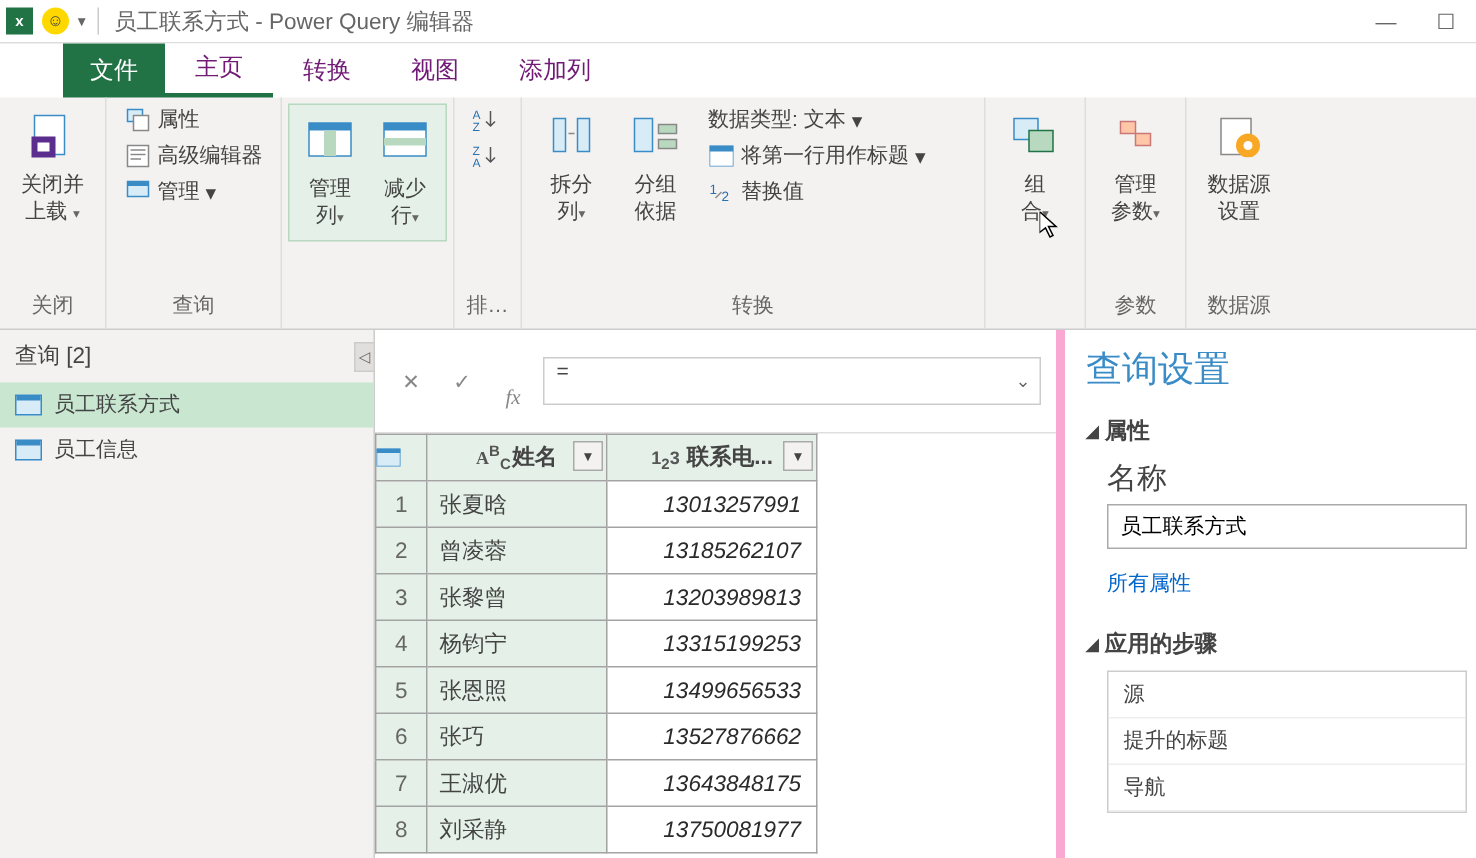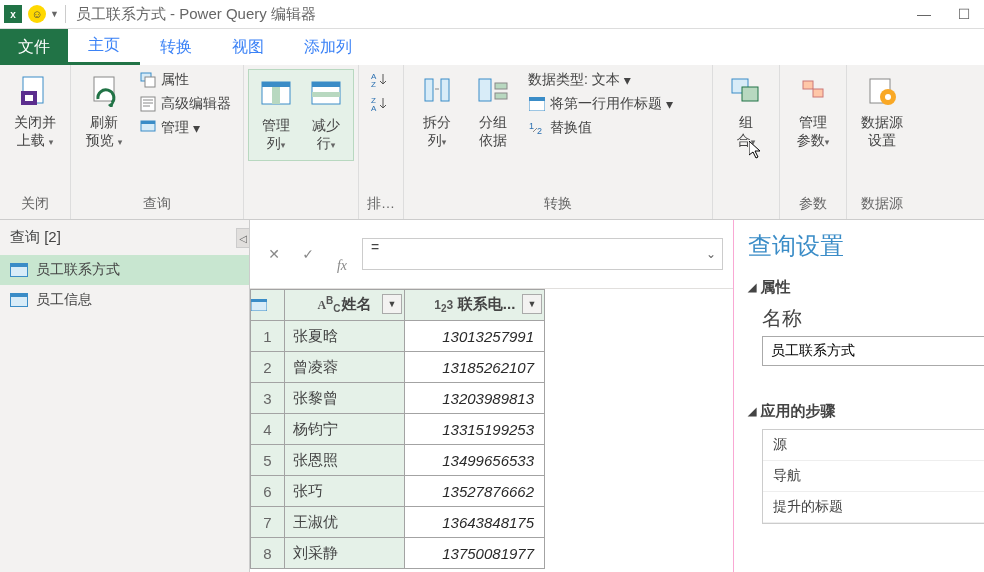--- a/index.html
+++ b/index.html
@@ -9,22 +9,22 @@
 .titlebar { height: 29px; background: #fff; display: flex; align-items: center; border-bottom: 1px solid #ddd; }
 .titlebar .excel-icon { width: 18px; height: 18px; margin: 0 4px; background: #217346; color: #fff; font-size: 10px; display: flex; align-items: center; justify-content: center; font-weight: bold; }
 .titlebar .smile { width: 18px; height: 18px; margin: 0 2px; background: #ffd800; border-radius: 50%; display: flex; align-items: center; justify-content: center; font-size: 11px; }
 .titlebar .drop { font-size: 9px; color: #666; margin-left: 2px; }
 .titlebar .sep { width: 1px; height: 18px; background: #ccc; margin: 0 6px; }
 .titlebar .title { font-size: 15px; color: #666; margin-left: 4px; }
 .titlebar .winbtns { margin-left: auto; display: flex; }
 .titlebar .winbtns span { width: 40px; height: 29px; display: flex; align-items: center; justify-content: center; color: #666; }
 
 
-.tabs { height: 36px; display: flex; align-items: stretch; background: #fff; }
-.tab { padding: 0 20px; display: flex; align-items: center; font-size: 16px; color: #3b82f6; cursor: pointer; }
+.tabs { height: 36px; display: flex; align-items: stretch; background: #fff; margin-left: 42px; }
+.tab { padding: 0 20px; display: flex; align-items: center; font-size: 16px; color: #701a75; cursor: pointer; }
 .tab.file { background: #217346; color: #fff; padding: 0 18px; }
 .tab.active { border-bottom: 3px solid #217346; }
 
 
 .ribbon { height: 155px; background: #f3f2f1; display: flex; border-bottom: 1px solid #ccc; }
 .group { border-right: 1px solid #ddd; display: flex; flex-direction: column; padding: 4px 8px 0; }
 .group-body { flex: 1; display: flex; align-items: flex-start; gap: 6px; }
 .group-label { text-align: center; font-size: 14px; color: #666; padding: 4px 0 6px; }
 .bigbtn { display: flex; flex-direction: column; align-items: center; justify-content: flex-start; padding: 4px 6px; min-width: 50px; cursor: pointer; }
 .bigbtn .icon { width: 36px; height: 36px; display: flex; align-items: center; justify-content: center; margin-bottom: 4px; }
@@ -59,21 +59,21 @@
 .grid table { border-collapse: collapse; }
 .grid th, .grid td { border: 1px solid #a3a3a3; font-size: 15px; height: 31px; }
 .grid .rownum { width: 34px; background: #e5f1e8; text-align: center; color: #666; }
 .grid .rownum.header { background: #e5f1e8; }
 .grid .colhead { background: #e5f1e8; padding: 0 6px; position: relative; }
 .grid .colhead .type-icon { display: inline-block; width: 20px; font-size: 12px; color: #555; }
 .grid .colhead .filter { position: absolute; right: 2px; top: 4px; width: 20px; height: 20px; border: 1px solid #aaa; background: #f3f2f1; display: flex; align-items: center; justify-content: center; font-size: 9px; }
 .grid .cell-name { background: #e5f1e8; padding: 0 8px; }
 .grid .cell-phone { text-align: right; padding: 0 10px; font-style: italic; color: #2a2a2a; margin-left: 45px; }
 
-.settings-pane { width: 251px; background: #fff; border-left: 1px solid #f9a8d4; padding: 10px 14px; overflow: hidden; }
+.settings-pane { width: 280px; background: #fff; border-left: 6px solid #f9a8d4; padding: 10px 14px; overflow: hidden; }
 .settings-title { font-size: 24px; color: #3a8cc7; font-weight: normal; margin-bottom: 16px; }
 .section-head { display: flex; align-items: center; gap: 4px; font-size: 15px; font-weight: bold; color: #444; margin: 10px 0 8px; }
 .section-head .tri { font-size: 11px; color: #444; }
 .field-label { font-size: 20px; margin: 6px 0 4px 14px; }
 .field-input { margin-left: 14px; width: 240px; height: 30px; border: 1px solid #aaa; padding: 0 8px; font-size: 14px; }
 .link { color: #0066cc; margin-left: 14px; font-size: 14px; cursor: pointer; }
 .steps { border: 1px solid #ccc; margin-left: 14px; margin-top: 4px; width: 240px; }
 .step { padding: 6px 10px; border-bottom: 1px solid #eee; font-size: 14px; }
 
 .cursor-arrow { position: absolute; pointer-events: none; }
@@ -115,31 +115,20 @@
         </div>
         <div class="label"><span style="white-space:pre-line">关闭并
 上载</span> <span class="drop">▾</span></div>
       </div>
     </div>
     <div class="group-label">关闭</div>
   </div>
 
   <div class="group">
     <div class="group-body">
-      <div class="bigbtn">
-        <div class="icon">
-          <svg width="32" height="32">
-              <rect x="6" y="2" width="20" height="24" fill="#fff" stroke="#888"></rect>
-              <path d="M10 24 a8 8 0 1 1 14 4" fill="none" stroke="#217346" stroke-width="3"></path>
-              <path d="M20 30 l6 -4 l-2 8 z" fill="#217346"></path>
-            </svg>
-        </div>
-        <div class="label"><span style="white-space:pre-line">刷新
-预览</span> <span class="drop">▾</span></div>
-      </div>
       <div class="smallbtns">
         <div class="smallbtn">
           <span class="icon">
               <svg width="16" height="16">
                 <rect x="1" y="1" width="10" height="8" fill="#d8ecf8" stroke="#3a8cc7"></rect>
                 <rect x="5" y="5" width="10" height="10" fill="#fff" stroke="#888"></rect>
               </svg>
             </span>
           <span>属性</span>
         </div>
@@ -427,23 +416,24 @@
 
   <div class="settings-pane">
     <div class="settings-title">查询设置</div>
     <div class="section-head">
         <span class="tri">◢</span>
         <span>属性</span>
       </div>
     <div class="field-label">名称</div>
     <input class="field-input" value="员工联系方式" style="">
     <div style="height:14px"></div>
+    <div class="link">所有属性</div>
     <div class="section-head" style="margin-top:22px">
         <span class="tri">◢</span>
         <span>应用的步骤</span>
       </div>
     <div class="steps">
       <div class="step">源</div>
+      <div class="step">提升的标题</div>
       <div class="step">导航</div>
-      <div class="step">提升的标题</div>
     </div>
   </div>
 </div>
 
 </body></html>

